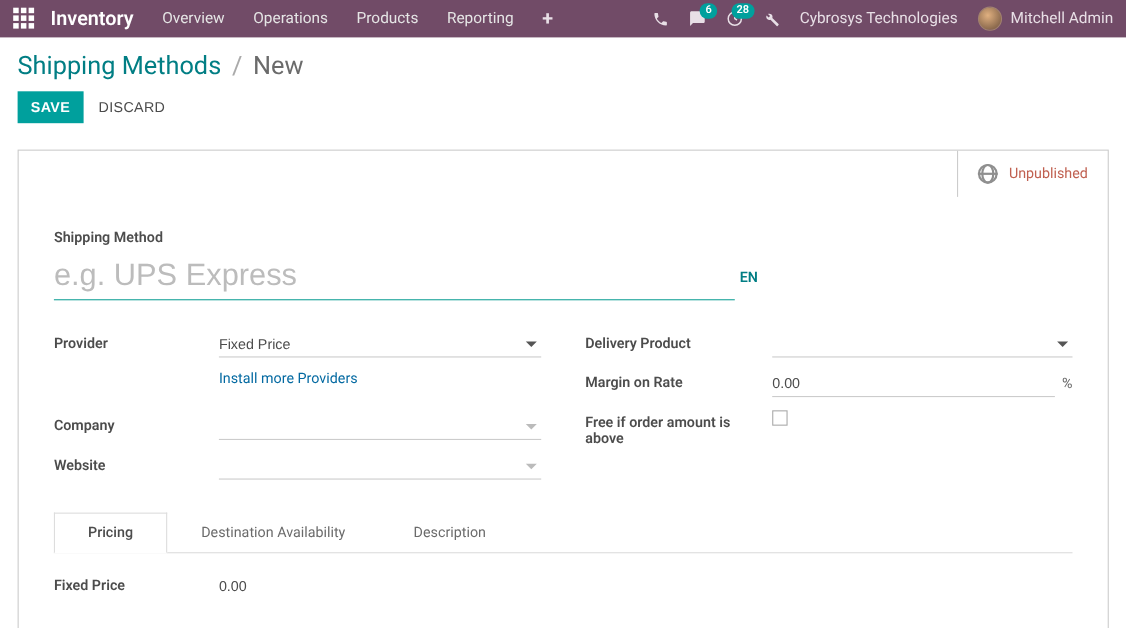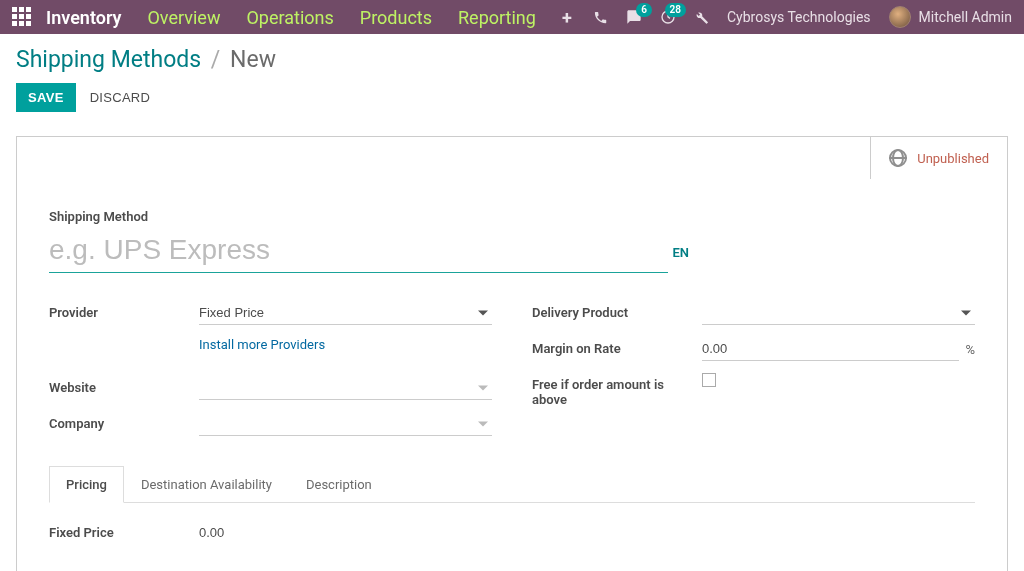--- a/index.html
+++ b/index.html
@@ -31,22 +31,22 @@
     cursor: pointer;
   }
   .apps-icon span { background: #fff; }
   .brand {
     font-size: 18px;
     font-weight: 600;
     margin-right: 26px;
     cursor: pointer;
   }
   .nav-link {
-    color: #bef264;
-    font-size: 18px;
+    color: #e5e5e5;
+    font-size: 14px;
     margin-right: 26px;
     cursor: pointer;
   }
   .nav-spacer { flex: 1; }
   .nav-iconbtn {
     position: relative;
     color: #e8dfe6;
     margin-right: 18px;
     cursor: pointer;
     display: inline-flex;
@@ -206,21 +206,21 @@
   .select-wrap.muted::after { border-top-color: #bbb; }
   .install-link { color: #0369a1; font-size: 13px; cursor: pointer; margin-bottom: 12px; display: inline-block; }
   .margin-row { display: flex; align-items: center; gap: 6px; }
   .margin-row .text-field { flex: 1; }
   .pct { font-size: 13px; color: #666; }
   .checkbox { width: 14px; height: 14px; border: 1px solid #aaa; cursor: pointer; }
 
   
   .tabs { display: flex; margin-top: 18px; border-bottom: 1px solid #ddd; }
   .tab {
-    padding: 10px 16px;
+    padding: 10px 30px;
     font-size: 13px;
     color: #6b6b6b;
     cursor: pointer;
     border: 1px solid transparent;
     border-bottom: none;
     margin-bottom: -1px;
   }
   .tab.active {
     border-color: #ddd;
     border-bottom: 1px solid #fff;
@@ -321,27 +321,27 @@
               <input class="select-field" readonly="" value="Fixed Price" style="">
             </div>
           </div>
           <div class="form-row">
             <div class="form-label"></div>
             <div class="form-field">
               <span class="install-link">Install more Providers</span>
             </div>
           </div>
           <div class="form-row">
-            <div class="form-label">Website</div>
+            <div class="form-label">Company</div>
             <div class="form-field select-wrap muted">
               <input class="select-field" readonly="" value="" style="">
             </div>
           </div>
           <div class="form-row">
-            <div class="form-label">Company</div>
+            <div class="form-label">Website</div>
             <div class="form-field select-wrap muted">
               <input class="select-field" readonly="" value="" style="">
             </div>
           </div>
         </div>
 
         <div class="col">
           <div class="form-row">
             <div class="form-label" style="width:170px">Delivery Product</div>
             <div class="form-field select-wrap">

